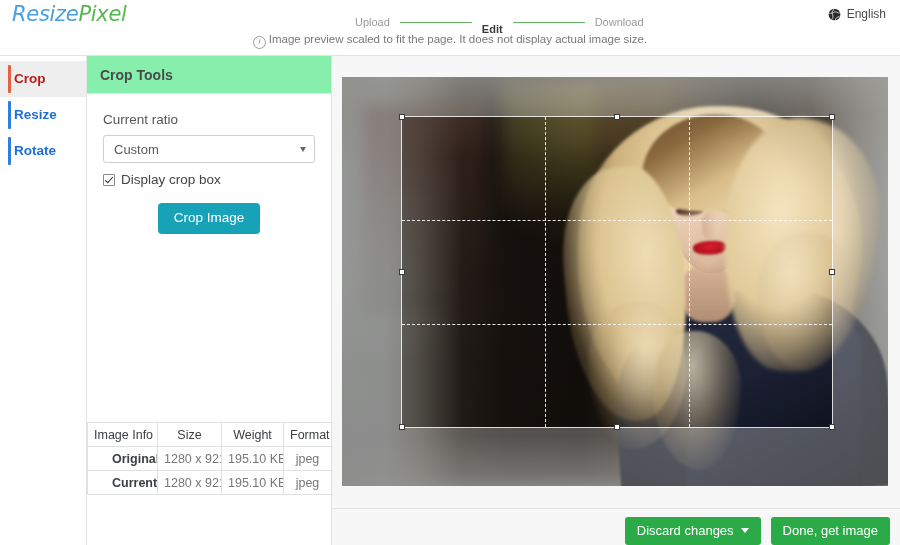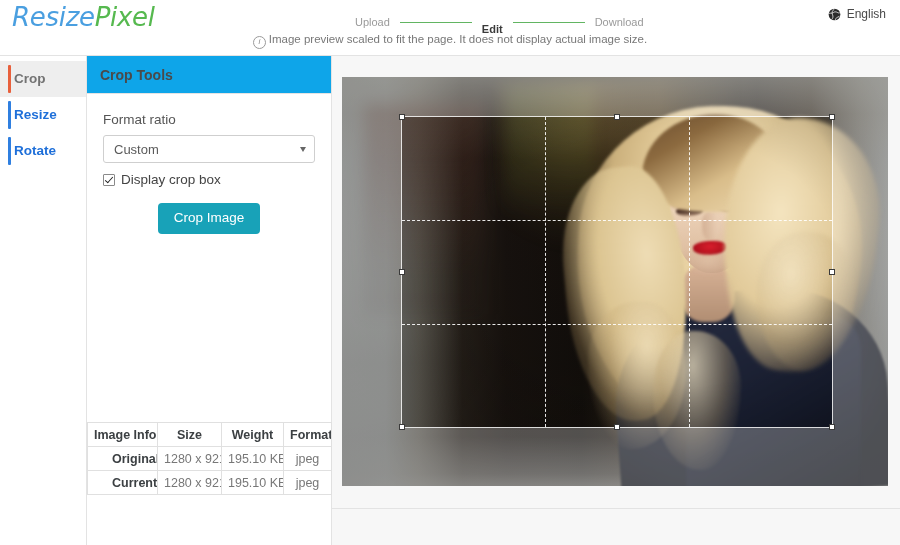--- a/index.html
+++ b/index.html
@@ -21,21 +21,21 @@
   .header {
     position: relative;
     height: 30px;
     padding: 0;
   }
   .logo {
     position: absolute;
     left: 12px;
     top: 2px;
     font-family: "DejaVu Sans", sans-serif;
-    font-size: 26px;
+    font-size: 21px;
     font-style: italic;
     font-weight: 400;
     letter-spacing: -0.3px;
     white-space: nowrap;
   }
   .logo .seg-a { color: #4a9fe0; }
   .logo .seg-b { color: #56b94f; }
 
   .stepper {
     position: absolute;
@@ -135,21 +135,21 @@
     position: absolute;
     left: 8px;
     top: 4px;
     bottom: 4px;
     width: 3px;
     background: #2f7fe0;
     border-radius: 1px;
   }
   .side-item.active {
     background: #eeeeee;
-    color: #737373;
+    color: #b91c1c;
   }
   .side-item.active::before {
     background: #e8603c;
   }
 
   
   .tools {
     width: 246px;
     flex: 0 0 246px;
     border-left: 1px solid #e3e3e3;
@@ -158,21 +158,21 @@
     position: relative;
     background: #fff;
   }
   .tools-head {
     height: 38px;
     line-height: 38px;
     padding-left: 13px;
     font-size: 14px;
     font-weight: bold;
     color: #4a4a4a;
-    background: #0ea5e9;
+    background: #86efac;
     border-bottom: 1px solid #e3e3e3;
     box-sizing: border-box;
   }
   .tools-body {
     padding: 18px 16px 0 16px;
   }
   .field-label {
     font-size: 13.5px;
     color: #555;
     margin-bottom: 8px;
@@ -265,21 +265,21 @@
   }
   table.info th, table.info td {
     border: 1px solid #e0e0e0;
     height: 24px;
     padding: 0 6px;
     box-sizing: border-box;
     white-space: nowrap;
     overflow: hidden;
   }
   table.info th {
-    font-weight: bold;
+    font-weight: normal;
     color: #3c4043;
     text-align: center;
     margin-top: 43px;
   }
   table.info th:first-child { text-align: center; }
   table.info td {
     color: #777;
     text-align: center;
   }
   table.info td.rowhead {
@@ -641,21 +641,21 @@
     </div>
     <div class="side-item">
       <span>Rotate</span>
     </div>
   </div>
 
   <div class="tools">
     <div class="tools-head">Crop Tools</div>
 
     <div class="tools-body">
-      <div class="field-label">Format ratio</div>
+      <div class="field-label">Current ratio</div>
 
       <div class="select-box">
         <span class="sel-val">Custom</span>
         <span class="sel-caret"></span>
       </div>
 
       <div class="check-row">
         <span class="cbox checked"></span>
         <span>Display crop box</span>
       </div>
@@ -755,14 +755,21 @@
         <div class="handle h-w"></div>
         <div class="handle h-e"></div>
         <div class="handle h-sw"></div>
         <div class="handle h-s"></div>
         <div class="handle h-se"></div>
       </div>
     </div>
 
     <div class="preview-divider"></div>
 
+    <div class="footer">
+      <button class="btn-green">
+        <span>Discard changes</span>
+        <span class="caret-down"></span>
+      </button>
+      <button class="btn-green">Done, get image</button>
+    </div>
   </div>
 </div>
 
 </body></html>

